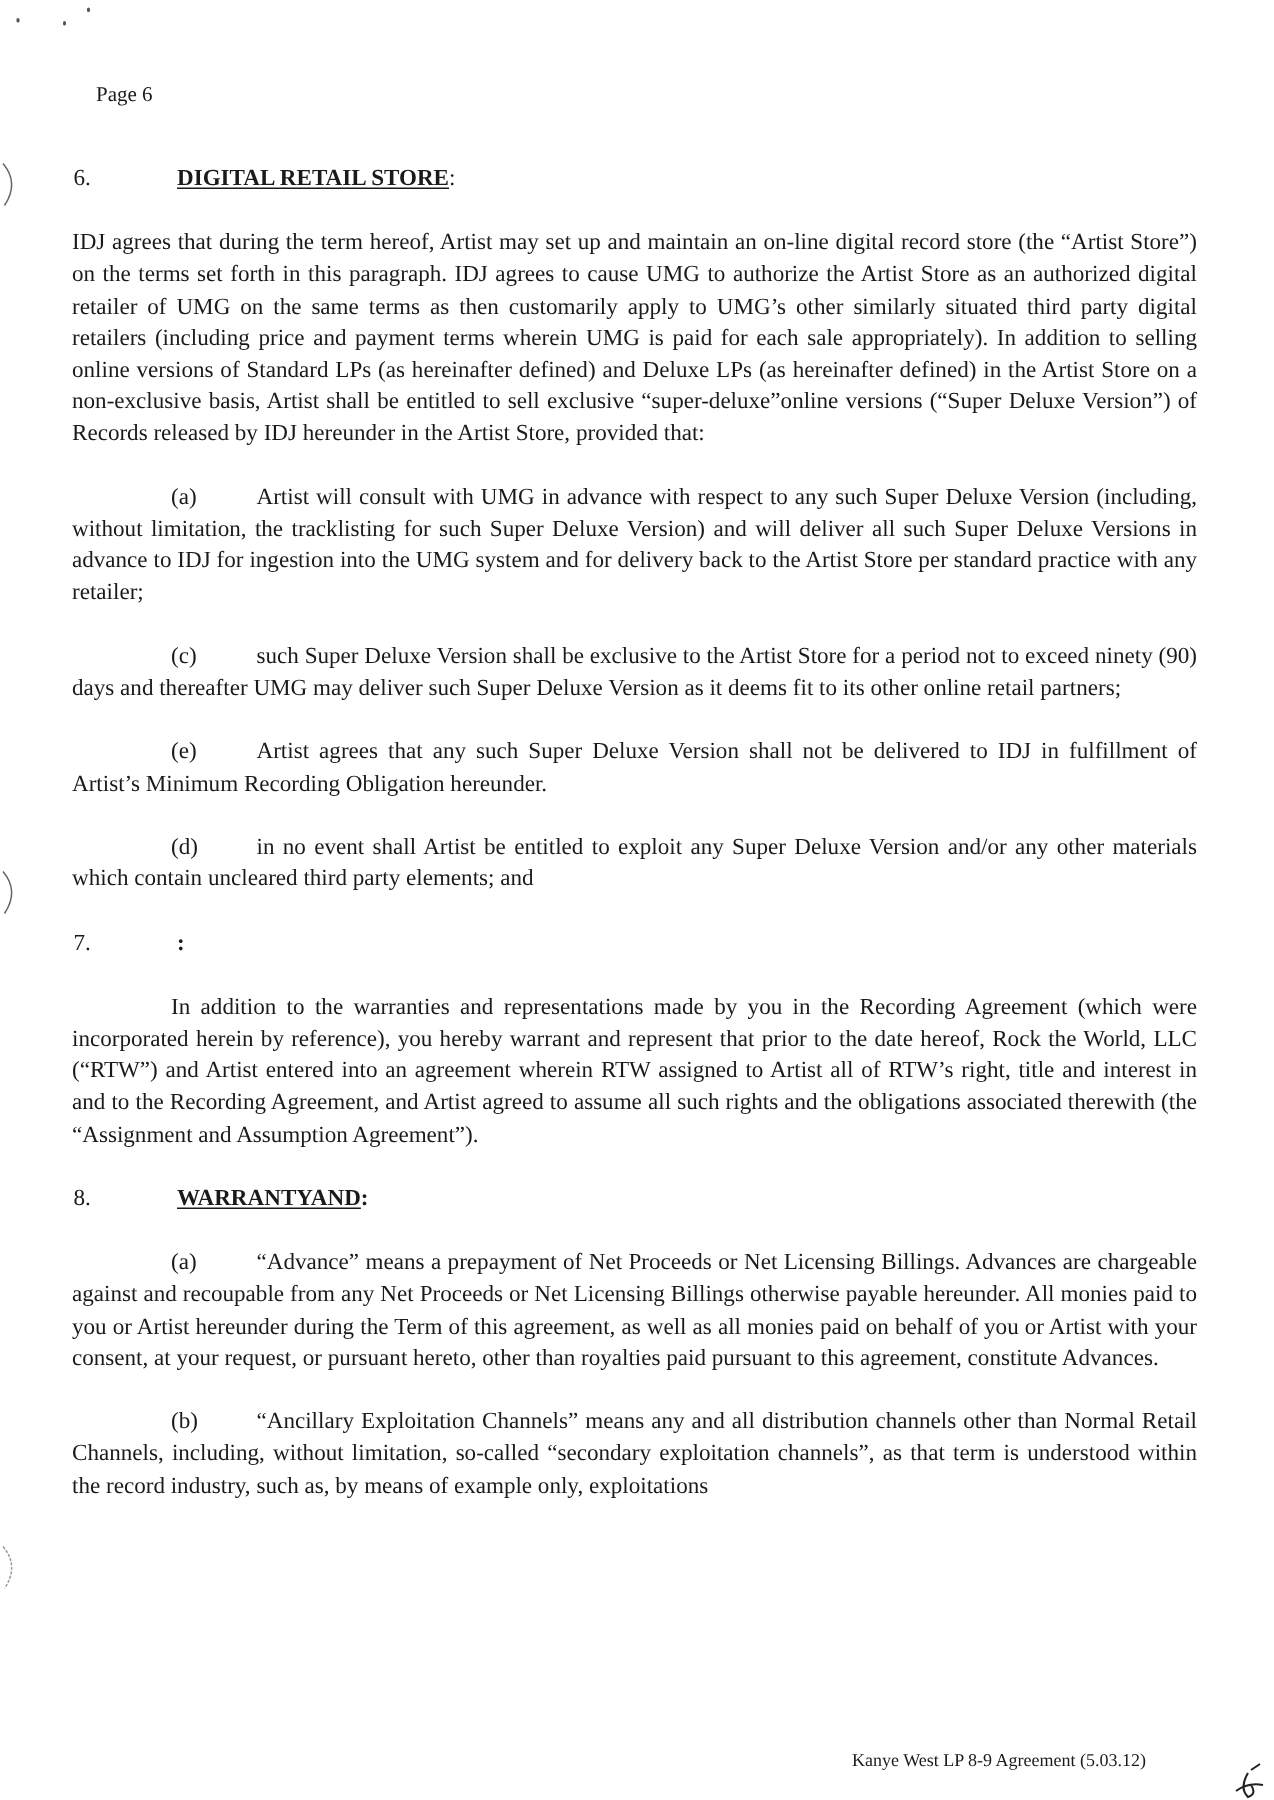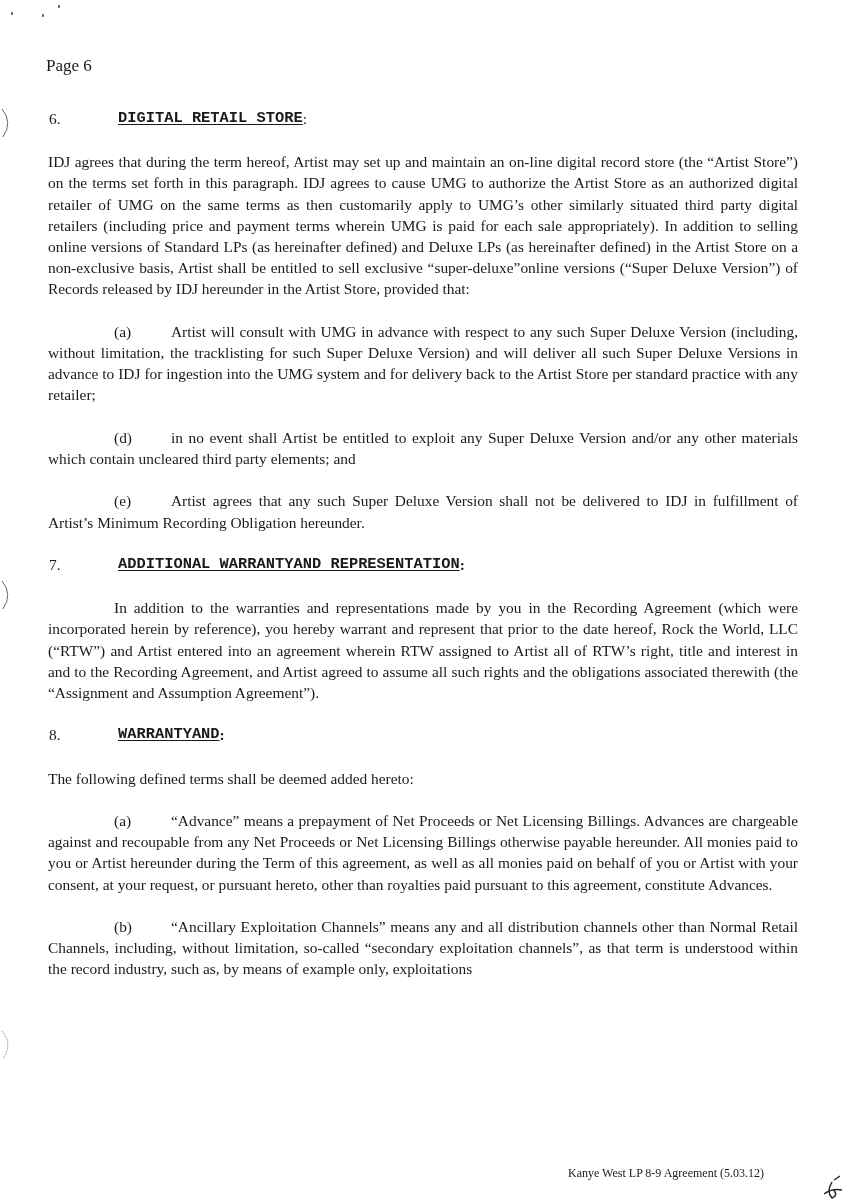--- a/index.html
+++ b/index.html
@@ -4,30 +4,30 @@
   <style>
     html, body { margin: 0; padding: 0; background: #ffffff; }
     body {
       width: 849px; height: 1200px; position: relative; overflow: hidden;
       font-family: "Liberation Serif", "DejaVu Serif", serif;
       color: #1a1a1a;
     }
     .page { position: absolute; left: 0; top: 0; width: 849px; height: 1200px; }
     .specks { position: absolute; left: 8px; top: 4px; width: 60px; height: 20px; }
     .speck { position: absolute; width: 2px; height: 3px; background: #555; border-radius: 1px; }
-    .page-num { position: absolute; left: 46px; top: 56px; font-size: 17px; }
+    .page-num { position: absolute; left: 64px; top: 56px; font-size: 14px; }
     .hole { position: absolute; left: 0; width: 14px; height: 30px; }
     .hole svg { display: block; }
     .content {
       position: absolute; left: 48px; top: 108px; width: 750px;
       font-size: 15.4px; line-height: 21.2px; text-align: justify;
     }
     .heading { display: flex; margin: 0 0 22px 0; font-weight: normal; font-size: 15.4px; }
     .heading .num { width: 69px; padding-left: 1px; }
-    .heading .title { font-weight: bold; text-decoration: underline; text-underline-offset: 2px; text-decoration-thickness: 1px; font-family: Liberation Mono, monospace; }
+    .heading .title { font-weight: bold; text-decoration: underline; text-underline-offset: 2px; text-decoration-thickness: 1px; }
     .heading .colon { font-weight: normal; }
     .heading .colon.b { font-weight: bold; }
     p { margin: 0 0 21.2px 0; font-family: Liberation Serif, serif; }
     .indent { text-indent: 66px; }
     .sub { text-indent: 66px; }
     .sub .lbl { display: inline-block; width: 57px; text-indent: 0; }
     .footer { position: absolute; left: 568px; top: 1166px; font-size: 12px; }
     .sig { position: absolute; left: 820px; top: 1170px; width: 30px; height: 30px; }
   </style>
 </head>
@@ -62,36 +62,35 @@
   <div class="content">
 
     <div class="heading">
       <span class="num">6.</span>
       <span class="title">DIGITAL RETAIL STORE</span>
         <span class="colon">:</span>
     </div>
     <p>IDJ agrees that during the term hereof, Artist may set up and maintain an on-line digital record store (the “Artist Store”) on the terms set forth in this paragraph.  IDJ agrees to cause UMG to authorize the Artist Store as an authorized digital retailer of UMG on the same terms as then customarily apply to UMG’s other similarly situated third party digital retailers (including price and payment terms wherein UMG is paid for each sale appropriately).  In addition to selling online versions of Standard LPs (as hereinafter defined) and Deluxe LPs (as hereinafter defined) in the Artist Store on a non-exclusive basis, Artist shall be entitled to sell exclusive “super-deluxe”online versions (“Super Deluxe Version”) of Records released by IDJ hereunder in the Artist Store, provided that:</p>
 
     <p class="sub"><span class="lbl">(a)</span><span>Artist will consult with UMG in advance with respect to any such Super Deluxe Version (including, without limitation, the tracklisting for such Super Deluxe Version) and will deliver all such Super Deluxe Versions in advance to IDJ for ingestion into the UMG system and for delivery back to the Artist Store per standard practice with any retailer;</span></p>
+    <p class="sub"><span class="lbl">(c)</span><span>such Super Deluxe Version shall be exclusive to the Artist Store for a period not to exceed ninety (90) days and thereafter UMG may deliver such Super Deluxe Version as it deems fit to its other online retail partners;</span></p>
+    <p class="sub"><span class="lbl">(e)</span><span>Artist agrees that any such Super Deluxe Version shall not be delivered to IDJ in fulfillment of Artist’s Minimum Recording Obligation hereunder.</span></p>
     <p class="sub"><span class="lbl">(d)</span><span>in no event shall Artist be entitled to exploit any Super Deluxe Version and/or any other materials which contain uncleared third party elements; and</span></p>
-    <p class="sub"><span class="lbl">(e)</span><span>Artist agrees that any such Super Deluxe Version shall not be delivered to IDJ in fulfillment of Artist’s Minimum Recording Obligation hereunder.</span></p>
 
     <div class="heading">
       <span class="num">7.</span>
-      <span class="title">ADDITIONAL WARRANTYAND REPRESENTATION</span>
         <span class="colon b">:</span>
     </div>
     <p class="indent">In addition to the warranties and representations made by you in the Recording Agreement (which were incorporated herein by reference), you hereby warrant and represent that prior to the date hereof, Rock the World, LLC (“RTW”) and Artist entered into an agreement wherein RTW assigned to Artist all of RTW’s right, title and interest in and to the Recording Agreement, and Artist agreed to assume all such rights and the obligations associated therewith (the “Assignment and Assumption Agreement”).</p>
 
     <div class="heading">
       <span class="num">8.</span>
       <span class="title">WARRANTYAND</span>
         <span class="colon b">:</span>
     </div>
-    <p>The following defined terms shall be deemed added hereto:</p>
 
     <p class="sub"><span class="lbl">(a)</span><span>“Advance” means a prepayment of Net Proceeds or Net Licensing Billings.  Advances are chargeable against and recoupable from any Net Proceeds or Net Licensing Billings otherwise payable hereunder. All monies paid to you or Artist hereunder during the Term of this agreement, as well as all monies paid on behalf of you or Artist with your consent, at your request, or pursuant hereto, other than royalties paid pursuant to this agreement, constitute Advances.</span></p>
     <p class="sub"><span class="lbl">(b)</span><span>“Ancillary Exploitation Channels” means any and all distribution channels other than Normal Retail Channels, including, without limitation, so-called “secondary exploitation channels”, as that term is understood within the record industry, such as, by means of example only, exploitations</span></p>
   </div>
 
   <div class="footer">Kanye West LP 8-9 Agreement (5.03.12)</div>
 
   <div class="sig">
     <svg width="30" height="30" viewBox="0 0 30 30">
       <path d="M4 24 Q12 18 22 20 M12 12 Q6 22 12 28 Q18 26 14 20 M14 10 L20 6" fill="none" stroke="#222" stroke-width="1.4"></path>

